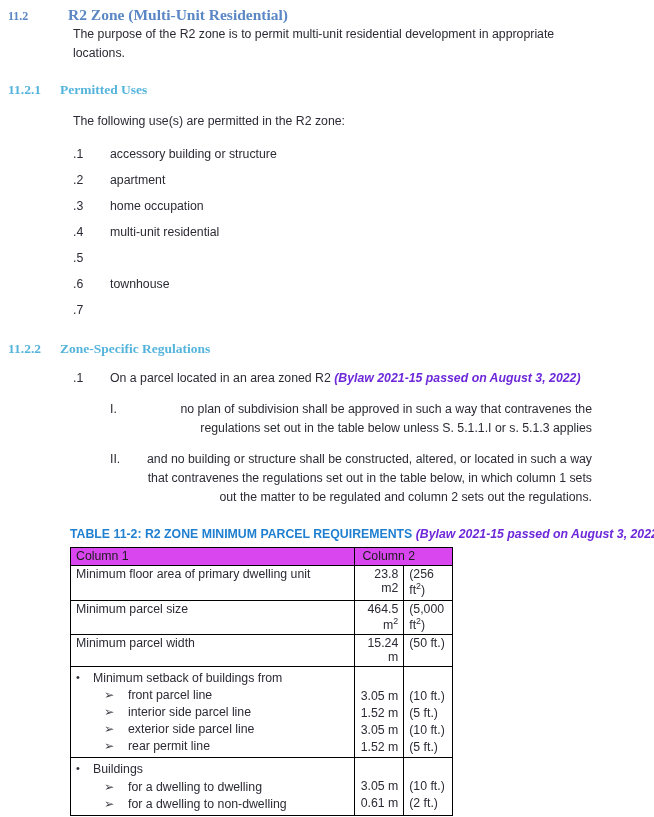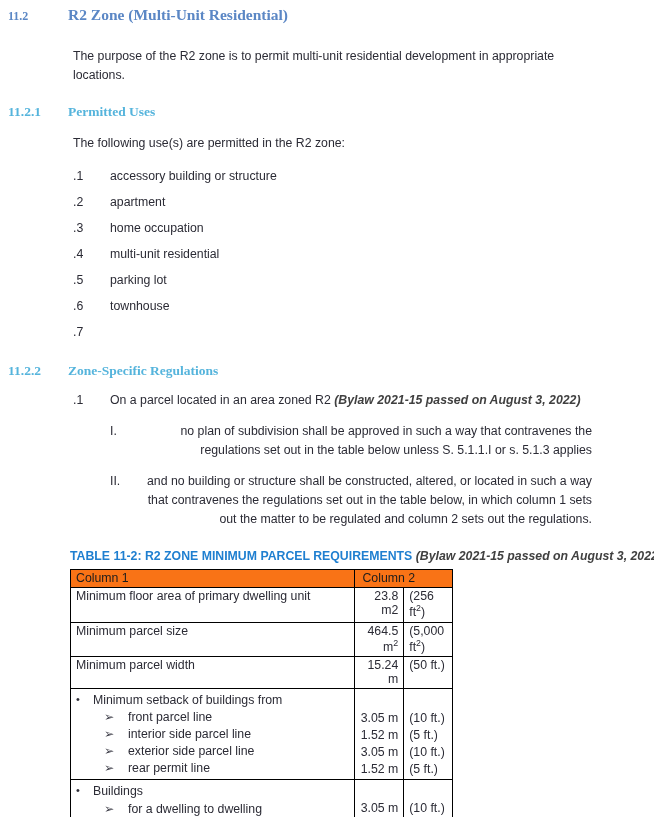--- a/index.html
+++ b/index.html
@@ -39,41 +39,41 @@
     color: #5b87c5;
     font-size: 12px;
   }
   .h1-title {
     font-family: "Liberation Serif", serif;
     font-weight: bold;
     color: #5b87c5;
     font-size: 15.5px;
   }
   .h2-num {
-    width: 68px;
+    width: 60px;
     padding-left: 8px;
     box-sizing: border-box;
     color: #55b4dc;
     font-size: 13.5px;
   }
   .h2-title {
     font-family: "Liberation Serif", serif;
     font-weight: bold;
     color: #55b4dc;
     font-size: 13.5px;
   }
   .sec-11-2 { margin-top: 6px; }
   .sec-11-2-1 { margin-top: 19px; }
   .sec-11-2-2 { margin-top: 18px; }
 
   
   .para {
     margin-left: 73px;
     margin-right: 62px;
-    margin-top: 23px;
+    margin-top: 1px;
     line-height: 1.55;
   }
   .lead-in {
     margin-left: 73px;
     margin-top: 14px;
     line-height: 1.55;
   }
 
   
   .use-list {
@@ -94,21 +94,21 @@
 
   
   .reg-1 {
     display: flex;
     margin-left: 73px;
     margin-top: 12px;
     line-height: 1.55;
   }
   .reg-1 .use-num { width: 37px; flex: none; }
   .bylaw {
-    color: #404040;
+    color: #6d28d9;
     font-weight: bold;
     font-style: italic;
   }
 
   
   .roman-item {
     display: flex;
     margin-left: 110px;
     margin-right: 62px;
     margin-top: 12px;
@@ -139,21 +139,21 @@
     width: 383px;
     table-layout: fixed;
     font-size: 12.3px;
   }
   table.reqs td {
     border: 1px solid #000000;
     padding: 1px 5px 2px 5px;
     vertical-align: top;
   }
   .hdr td {
-    background: #f97316;
+    background: #d946ef;
     color: #1c1c1c;
     font-weight: normal;
     padding-top: 2px;
     padding-bottom: 3px;
   }
   td.c-matter { width: 237px; }
   td.c-metric { width: 72px; text-align: right; padding-right: 7px; }
   td.c-imp    { width: 74px; text-align: left; padding-left: 7px; }
 
   .sup { font-size: 0.72em; vertical-align: super; }
@@ -223,21 +223,20 @@
     <div class="use-item">
       <span class="use-num">.3</span>
       <span class="use-label">home occupation</span>
     </div>
     <div class="use-item">
       <span class="use-num">.4</span>
       <span class="use-label">multi-unit residential</span>
     </div>
     <div class="use-item">
       <span class="use-num">.5</span>
-      <span class="use-label">parking lot</span>
     </div>
     <div class="use-item">
       <span class="use-num">.6</span>
       <span class="use-label">townhouse</span>
     </div>
     <div class="use-item">
       <span class="use-num">.7</span>
     </div>
   </div>
 

